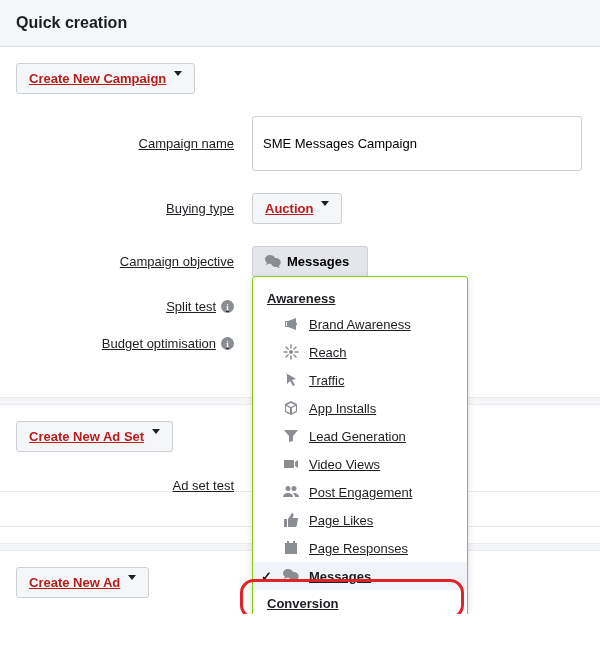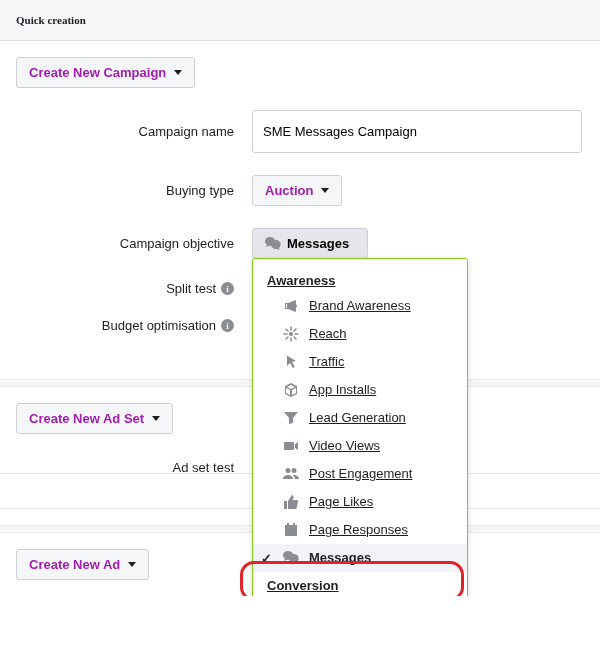--- a/index.html
+++ b/index.html
@@ -8,34 +8,35 @@
     font-size: 13px;
     color: #1c1e21;
     background: #fff;
     width: 600px;
   }
   .header {
     background: #f5f6f7;
     padding: 14px 16px;
     border-bottom: 1px solid #dadde1;
   }
-  .header h1 { font-size: 11px; font-weight: 700; font-family: Liberation Serif, serif; }
+  .header h1 { font-size: 16px; font-weight: 700; }
   .section { padding: 16px; }
   .btn {
     display: inline-flex;
-    align-items: center;
+    align-items: flex-start;
     gap: 6px;
     background: #f5f6f7;
     border: 1px solid #ccd0d5;
     border-radius: 3px;
     padding: 7px 12px;
     font-size: 13px;
     font-weight: 600;
     cursor: pointer;
-    color: #a21caf;
+    color: #b91c1c;
+    text-decoration: underline;
   }
   .btn .caret {
     width: 0; height: 0;
     border-left: 4px solid transparent;
     border-right: 4px solid transparent;
     border-top: 5px solid #1c1e21;
     margin-left: 2px;
   }
   .btn.select-btn { font-weight: 700; }
   .form-row {
@@ -47,38 +48,39 @@
   .form-label {
     width: 236px;
     text-align: center;
     padding-right: 18px;
     color: #1c1e21;
     font-size: 13px;
     display: flex;
     justify-content: flex-end;
     align-items: center;
     gap: 5px;
+    text-decoration: underline;
   }
   .form-label .info {
     display: inline-flex;
     width: 13px; height: 13px;
     background: #8a8d91;
     border-radius: 50%;
     color: #fff;
     font-size: 9px;
     font-weight: 700;
     font-style: normal;
     align-items: center;
     justify-content: center;
     font-family: Georgia, serif;
   }
   .text-input {
     border: 1px solid #ccd0d5;
     border-radius: 3px;
-    padding: 13px 10px;
+    padding: 19px 10px;
     font-size: 13px;
     width: 330px;
   }
   .divider { height: 8px; background: #f5f6f7; border-top: 1px solid #e9eaed; border-bottom: 1px solid #e9eaed; margin-top: 30px; }
 
   
   .dropdown {
     position: absolute;
     top: 30px;
     left: 236px;
@@ -91,20 +93,21 @@
     padding: 8px 0 4px 0;
     text-decoration: underline;
   }
   .dd-grouplabel {
     font-weight: 700;
     font-size: 13px;
     padding: 6px 14px 4px 14px;
   }
   .dd-item {
     display: flex;
+    align-items: center;
     gap: 10px;
     padding: 6px 2px 6px 30px;
     font-size: 13px;
     color: #1c1e21;
     cursor: pointer;
     position: relative;
   }
   .dd-item.selected {
     background: #f1f3f8;
     font-weight: 600;

